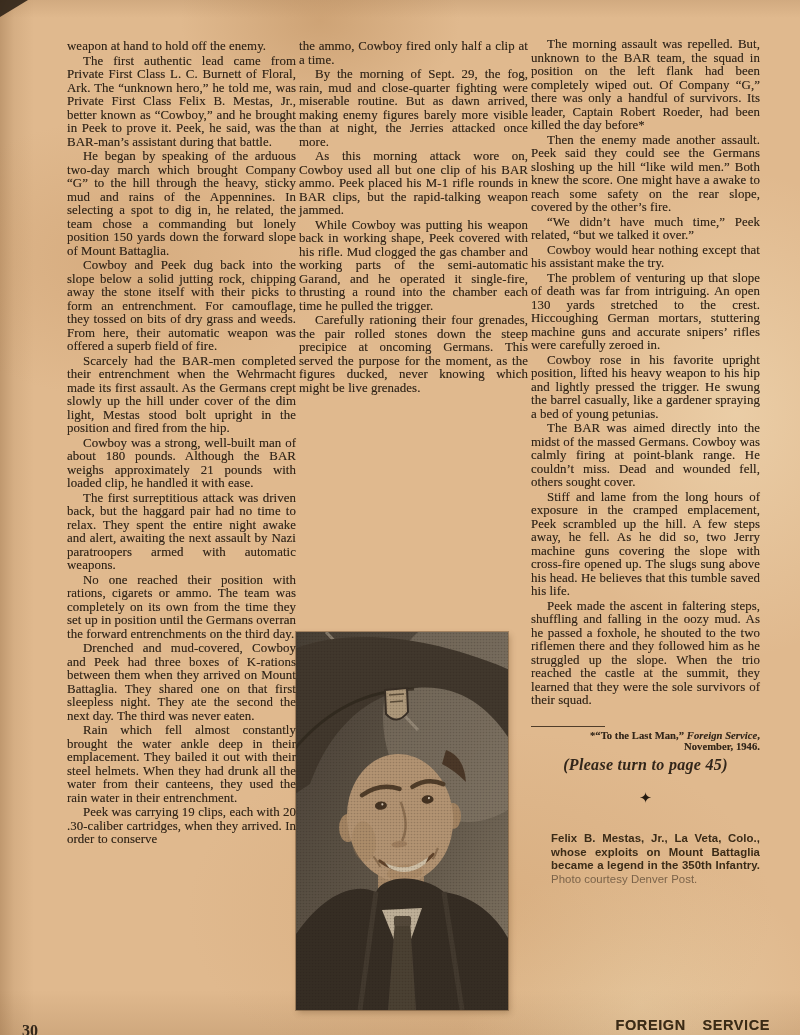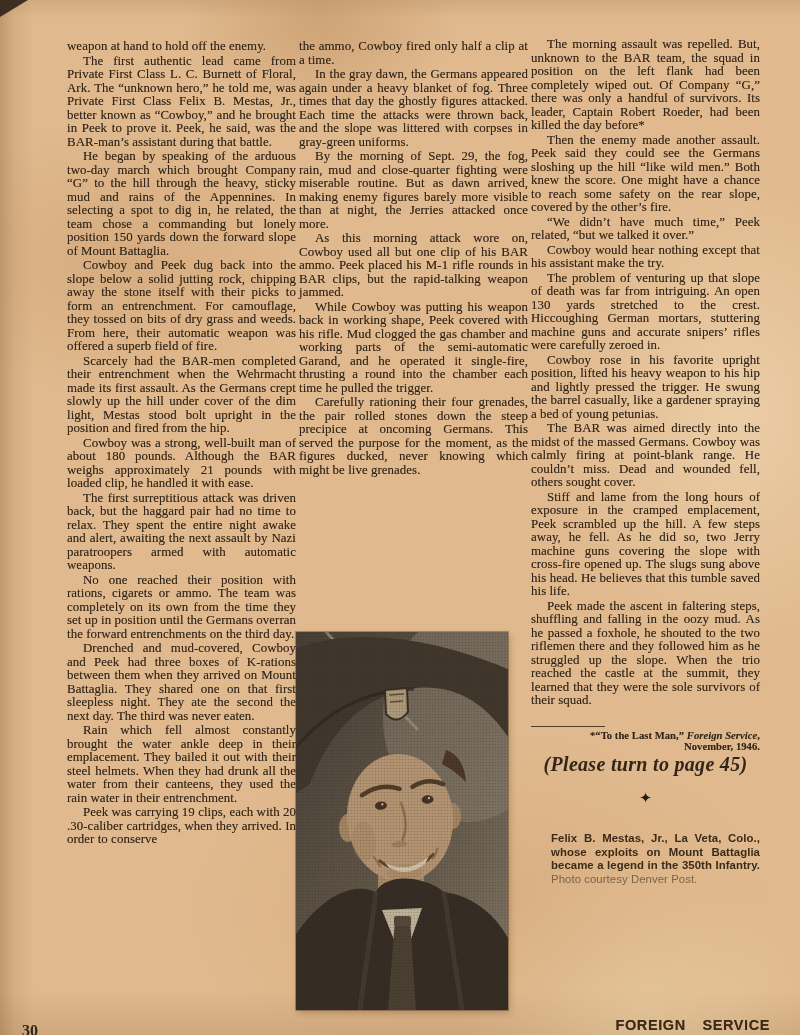--- a/index.html
+++ b/index.html
@@ -29,21 +29,21 @@
   #col-center{left:299px;top:40px;}
   #col-right{left:531px;top:38px;}
   .photo{position:absolute;left:296px;top:632px;width:212px;height:378px;
     box-shadow:0 0 0 1px rgba(60,40,20,.35), 2px 3px 6px rgba(90,60,30,.3);}
   .photo svg{display:block;width:100%;height:100%;}
   .fn-rule{width:74px;border-top:1.6px solid #4f3d2a;margin:18px 0 3px 0;}
   .footnote{font-size:10.6px;line-height:11.8px;text-indent:8px;text-align:right;
     text-shadow:0 0 .4px rgba(52,38,22,.4);font-weight:bold;}
   .footnote .jrnl{font-style:italic;}
   .continuation{margin-top:5px;text-align:center;font-style:italic;font-weight:bold;
-    font-size:20px;letter-spacing:.3px;text-indent:0;}
+    font-size:16px;letter-spacing:.3px;text-indent:0;}
   .ornament{margin-top:20px;text-align:center;font-size:15px;color:#241a10;}
   .caption{margin-top:27px;font-family:"Liberation Sans",sans-serif;
     font-size:11.4px;line-height:13.6px;font-weight:bold;text-align:justify;
     color:#3a2b18;margin-left:20px;}
   .caption .credit{font-weight:normal;color:#7b6349;}
   .page-num{position:absolute;left:22px;bottom:-5px;font-size:16px;font-weight:bold;
     color:#33271a;}
   .footer-mag{position:absolute;right:30px;bottom:2px;
     font-family:"Liberation Sans",sans-serif;font-weight:bold;font-size:14.5px;
     letter-spacing:.6px;word-spacing:12px;color:#3b2b16;
@@ -65,31 +65,30 @@
       <p>Cowboy was a strong, well-built man of about 180 pounds.  Although the BAR weighs approximately 21 pounds with loaded clip, he handled it with ease.</p>
       <p>The first surreptitious attack was driven back, but the haggard pair had no time to relax.  They spent the entire night awake and alert, awaiting the next assault by Nazi paratroopers armed with automatic weapons.</p>
       <p>No one reached their position with rations, cigarets or ammo.  The team was completely on its own from the time they set up in position until the Germans overran the forward entrenchments on the third day.</p>
       <p>Drenched and mud-covered, Cowboy and Peek had three boxes of K-rations between them when they arrived on Mount Battaglia.  They shared one on that first sleepless night.  They ate the second the next day.  The third was never eaten.</p>
       <p>Rain which fell almost constantly brought the water ankle deep in their emplacement.  They bailed it out with their steel helmets.  When they had drunk all the water from their canteens, they used the rain water in their entrenchment.</p>
       <p>Peek was carrying 19 clips, each with 20 .30-caliber cartridges, when they arrived.  In order to conserve</p>
     </div>
 
   <div class="col cont" id="col-center">
       <p>the ammo, Cowboy fired only half a clip at a time.</p>
-      <p>In the gray dawn, the Germans appeared again under a heavy blanket of fog.  Three times that day the ghostly figures attacked.  Each time the attacks were thrown back, and the slope was littered with corpses in gray-green uniforms.</p>
       <p>By the morning of Sept. 29, the fog, rain, mud and close-quarter fighting were miserable routine.  But as dawn arrived, making enemy figures barely more visible than at night, the Jerries attacked once more.</p>
       <p>As this morning attack wore on, Cowboy used all but one clip of his BAR ammo.  Peek placed his M-1 rifle rounds in BAR clips, but the rapid-talking weapon jammed.</p>
       <p>While Cowboy was putting his weapon back in working shape, Peek covered with his rifle.  Mud clogged the gas chamber and working parts of the semi-automatic Garand, and he operated it single-fire, thrusting a round into the chamber each time he pulled the trigger.</p>
       <p>Carefully rationing their four grenades, the pair rolled stones down the steep precipice at oncoming Germans.  This served the purpose for the moment, as the figures ducked, never knowing which might be live grenades.</p>
     </div>
 
   <div class="col" id="col-right">
     <div>
         <p>The morning assault was repelled. But, unknown to the BAR team, the squad in position on the left flank had been completely wiped out.  Of Company “G,” there was only a handful of survivors.  Its leader, Captain Robert Roeder, had been killed the day before*</p>
-        <p>Then the enemy made another assault.  Peek said they could see the Germans sloshing up the hill “like wild men.”  Both knew the score.  One might have a chance to reach some safety on the rear slope, covered by the other’s fire.</p>
+        <p>Then the enemy made another assault.  Peek said they could see the Germans sloshing up the hill “like wild men.”  Both knew the score.  One might have a awake to reach some safety on the rear slope, covered by the other’s fire.</p>
         <p>“We didn’t have much time,” Peek related, “but we talked it over.”</p>
         <p>Cowboy would hear nothing except that his assistant make the try.</p>
         <p>The problem of venturing up that slope of death was far from intriguing.  An open 130 yards stretched to the crest.  Hiccoughing German mortars, stuttering machine guns and accurate snipers’ rifles were carefully zeroed in.</p>
         <p>Cowboy rose in his favorite upright position, lifted his heavy weapon to his hip and lightly pressed the trigger.  He swung the barrel casually, like a gardener spraying a bed of young petunias.</p>
         <p>The BAR was aimed directly into the midst of the massed Germans. Cowboy was calmly firing at point-blank range.  He couldn’t miss. Dead and wounded fell, others sought cover.</p>
         <p>Stiff and lame from the long hours of exposure in the cramped emplacement, Peek scrambled up the hill.  A few steps away, he fell.  As he did so, two Jerry machine guns covering the slope with cross-fire opened up. The slugs sung above his head.  He believes that this tumble saved his life.</p>
         <p>Peek made the ascent in faltering steps, shuffling and falling in the oozy mud.  As he passed a foxhole, he shouted to the two riflemen there and they followed him as he struggled up the slope.  When the trio reached the castle at the summit, they learned that they were the sole survivors of their squad.</p>
       </div>
 
     <div class="fn-rule"></div>

